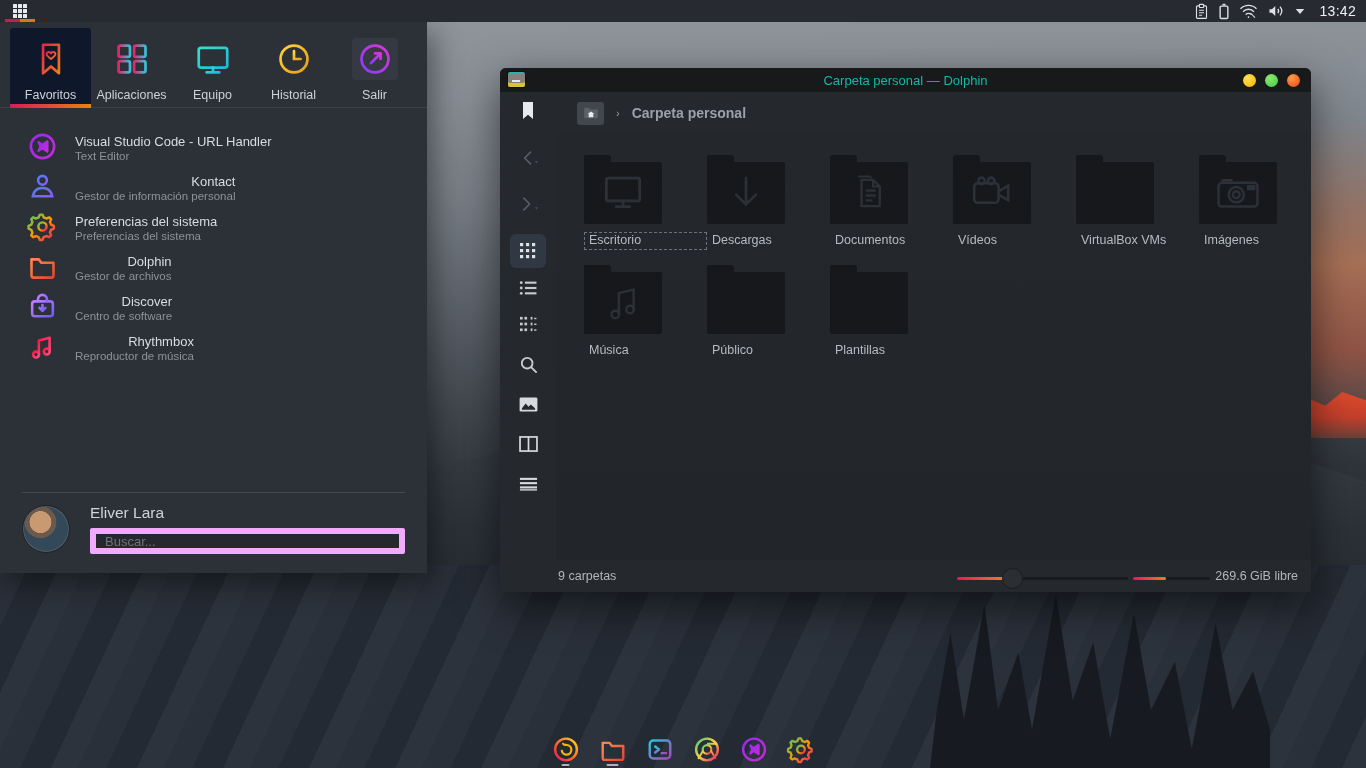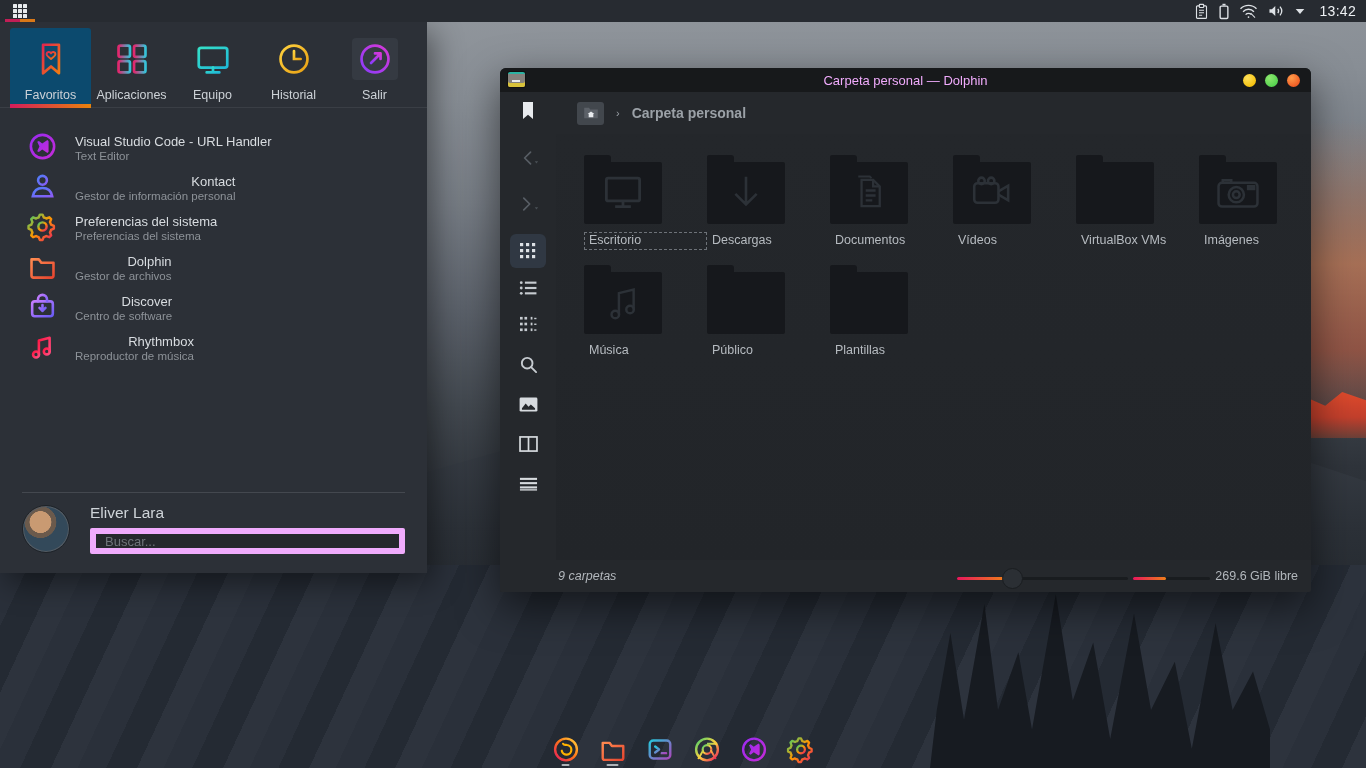--- a/index.html
+++ b/index.html
@@ -36,21 +36,21 @@
   .tray svg { display:block; }
   .clock { color:#eef1f4; font-size:14px; letter-spacing:.3px; padding-left:4px; }
 
   
   .menu { position:absolute; top:22px; left:0; width:427px; height:551px; background:#2c3037;
     z-index:50; box-shadow:6px 10px 28px rgba(0,0,0,.45); color:#cfd3d8; }
   .menu-tabs { display:flex; padding:6px 8px 0 10px; height:86px; border-bottom:1px solid #3a3e45; }
   .tab { width:81px; display:flex; flex-direction:column; align-items:center; justify-content:flex-start;
     padding-top:10px; gap:8px; position:relative; cursor:pointer; border-radius:3px 3px 0 0; }
   .tab .tab-label { font-size:12.5px; color:#cdd2d7; }
-  .tab.active { background:#0c4a6e; }
+  .tab.active { background:#0f172a; }
   .tab.active::after { content:""; position:absolute; bottom:-1px; left:0; width:100%; height:4px;
     background:linear-gradient(90deg,#d31c5b,#e8830c); }
   .tab .icon-bg { width:46px; height:42px; display:flex; align-items:center; justify-content:center; border-radius:4px; }
   .tab .icon-bg.hl { background:#353a42; }
   .app-list { padding:20px 0 0 0; }
   .app-row { display:flex; align-items:center; height:40px; padding-left:27px; gap:17px; cursor:pointer; }
   .app-texts { display:flex; flex-direction:column; gap:1px; }
   .app-name { font-size:13px; color:#d8dce0;text-align:right; }
   .app-desc { font-size:11.5px; color:#8d9298; }
   .user-block { position:absolute; bottom:0; left:0; right:0; height:81px; }
@@ -66,21 +66,21 @@
   .search-input::placeholder { color:#6f747a; }
 
   
   .window { position:absolute; left:500px; top:68px; width:811px; height:524px; z-index:30;
     border-radius:6px 6px 2px 2px; box-shadow:0 14px 42px rgba(0,0,0,.55); overflow:hidden;
     background:#25282c; display:flex; flex-direction:column; }
   .titlebar { height:24px; background:#17191b; display:flex; align-items:center; position:relative; flex:none; }
   .tb-appicon { position:absolute; left:8px; top:4px; width:17px; height:15px; background:#85817d; border-radius:2px;
     border-top:2px solid #2bb3a3; box-shadow:0 -4px 0 #d8c23a inset, 0 0 0 1px #111 ; }
   .tb-appicon::after { content:""; position:absolute; left:4px; top:6px; width:8px; height:2px; background:#e8eaec; }
-  .tb-title { flex:1; text-align:center; font-size:13px; color:#f0abfc; }
+  .tb-title { flex:1; text-align:center; font-size:13px; color:#14b8a6; }
   .tb-btns { position:absolute; right:11px; top:5.5px; display:flex; gap:9px; }
   .tb-btn { width:13px; height:13px; border-radius:50%; cursor:pointer; }
   .tb-btn.min { background:radial-gradient(circle at 35% 30%,#ffe15c,#f5c211 70%); }
   .tb-btn.max { background:radial-gradient(circle at 35% 30%,#8ee76e,#57d451 70%); }
   .tb-btn.close { background:radial-gradient(circle at 35% 30%,#ff9c4a,#ef5a23 75%); }
   .urlbar { height:42px; display:flex; align-items:center; gap:12px; padding-left:21px; flex:none; }
   .home-chip { width:27px; height:23px; background:#42474d; border-radius:3px; display:flex; align-items:center; justify-content:center; cursor:pointer; }
   .crumb-sep { color:#9aa0a6; font-size:11px; }
   .crumb-text { color:#9ba1a7; font-size:14px; font-weight:bold; cursor:pointer; }
   .win-body { flex:1; display:flex; min-height:0; }
@@ -90,21 +90,21 @@
   .sp8 { height:8px; } .sp14 { height:14px; } .sp4 { height:4px; }
   .content { flex:1; position:relative; background:linear-gradient(180deg,#24272b,#222529); }
   .folders { position:absolute; left:28px; top:18px; display:grid; grid-template-columns:repeat(6,123px); grid-auto-rows:110px; }
   .fcell { display:flex; flex-direction:column; cursor:pointer; }
   .folder { position:relative; width:78px; height:62px; margin-top:10px; background:#16181c; border-radius:2px;
     display:flex; align-items:center; justify-content:center; }
   .folder::before { content:""; position:absolute; top:-7px; left:0; width:27px; height:9px; background:#16181c; border-radius:2px 3px 0 0; }
   .flabel { margin-top:8px; font-size:12.5px; color:#b6bbc0; line-height:1.1; padding:1px 4px; border:1px dashed transparent; }
   .flabel.focused { border-color:#6d7278; }
   .statusbar { height:32px; flex:none; position:relative; background:#25282c; }
-  .status-left { position:absolute; left:58px; top:9px; font-size:12.5px; color:#b2b7bc;font-style:italic; }
+  .status-left { position:absolute; left:58px; top:9px; font-size:12.5px; color:#b2b7bc; }
   .zoom-track { position:absolute; left:457px; top:17px; width:171px; height:3px; background:#191c1f; border-radius:2px; }
   .zoom-fill { position:absolute; left:0; top:0; width:48px; height:3px; border-radius:2px;
     background:linear-gradient(90deg,#e8175c,#ef7e1a); }
   .zoom-knob { position:absolute; left:45px; top:-9px; width:21px; height:21px; border-radius:50%;
     background:#2b2f34; border:1px solid #1a1d20; cursor:pointer; }
   .cap-bar { position:absolute; left:633px; top:17px; width:77px; height:3px; background:#191c1f; border-radius:2px; }
   .cap-used { width:33px; height:3px; border-radius:2px; background:linear-gradient(90deg,#e8175c,#ef7e1a); }
   .status-right { position:absolute; right:13px; top:9px; font-size:12.5px; color:#b2b7bc; }
 
   

